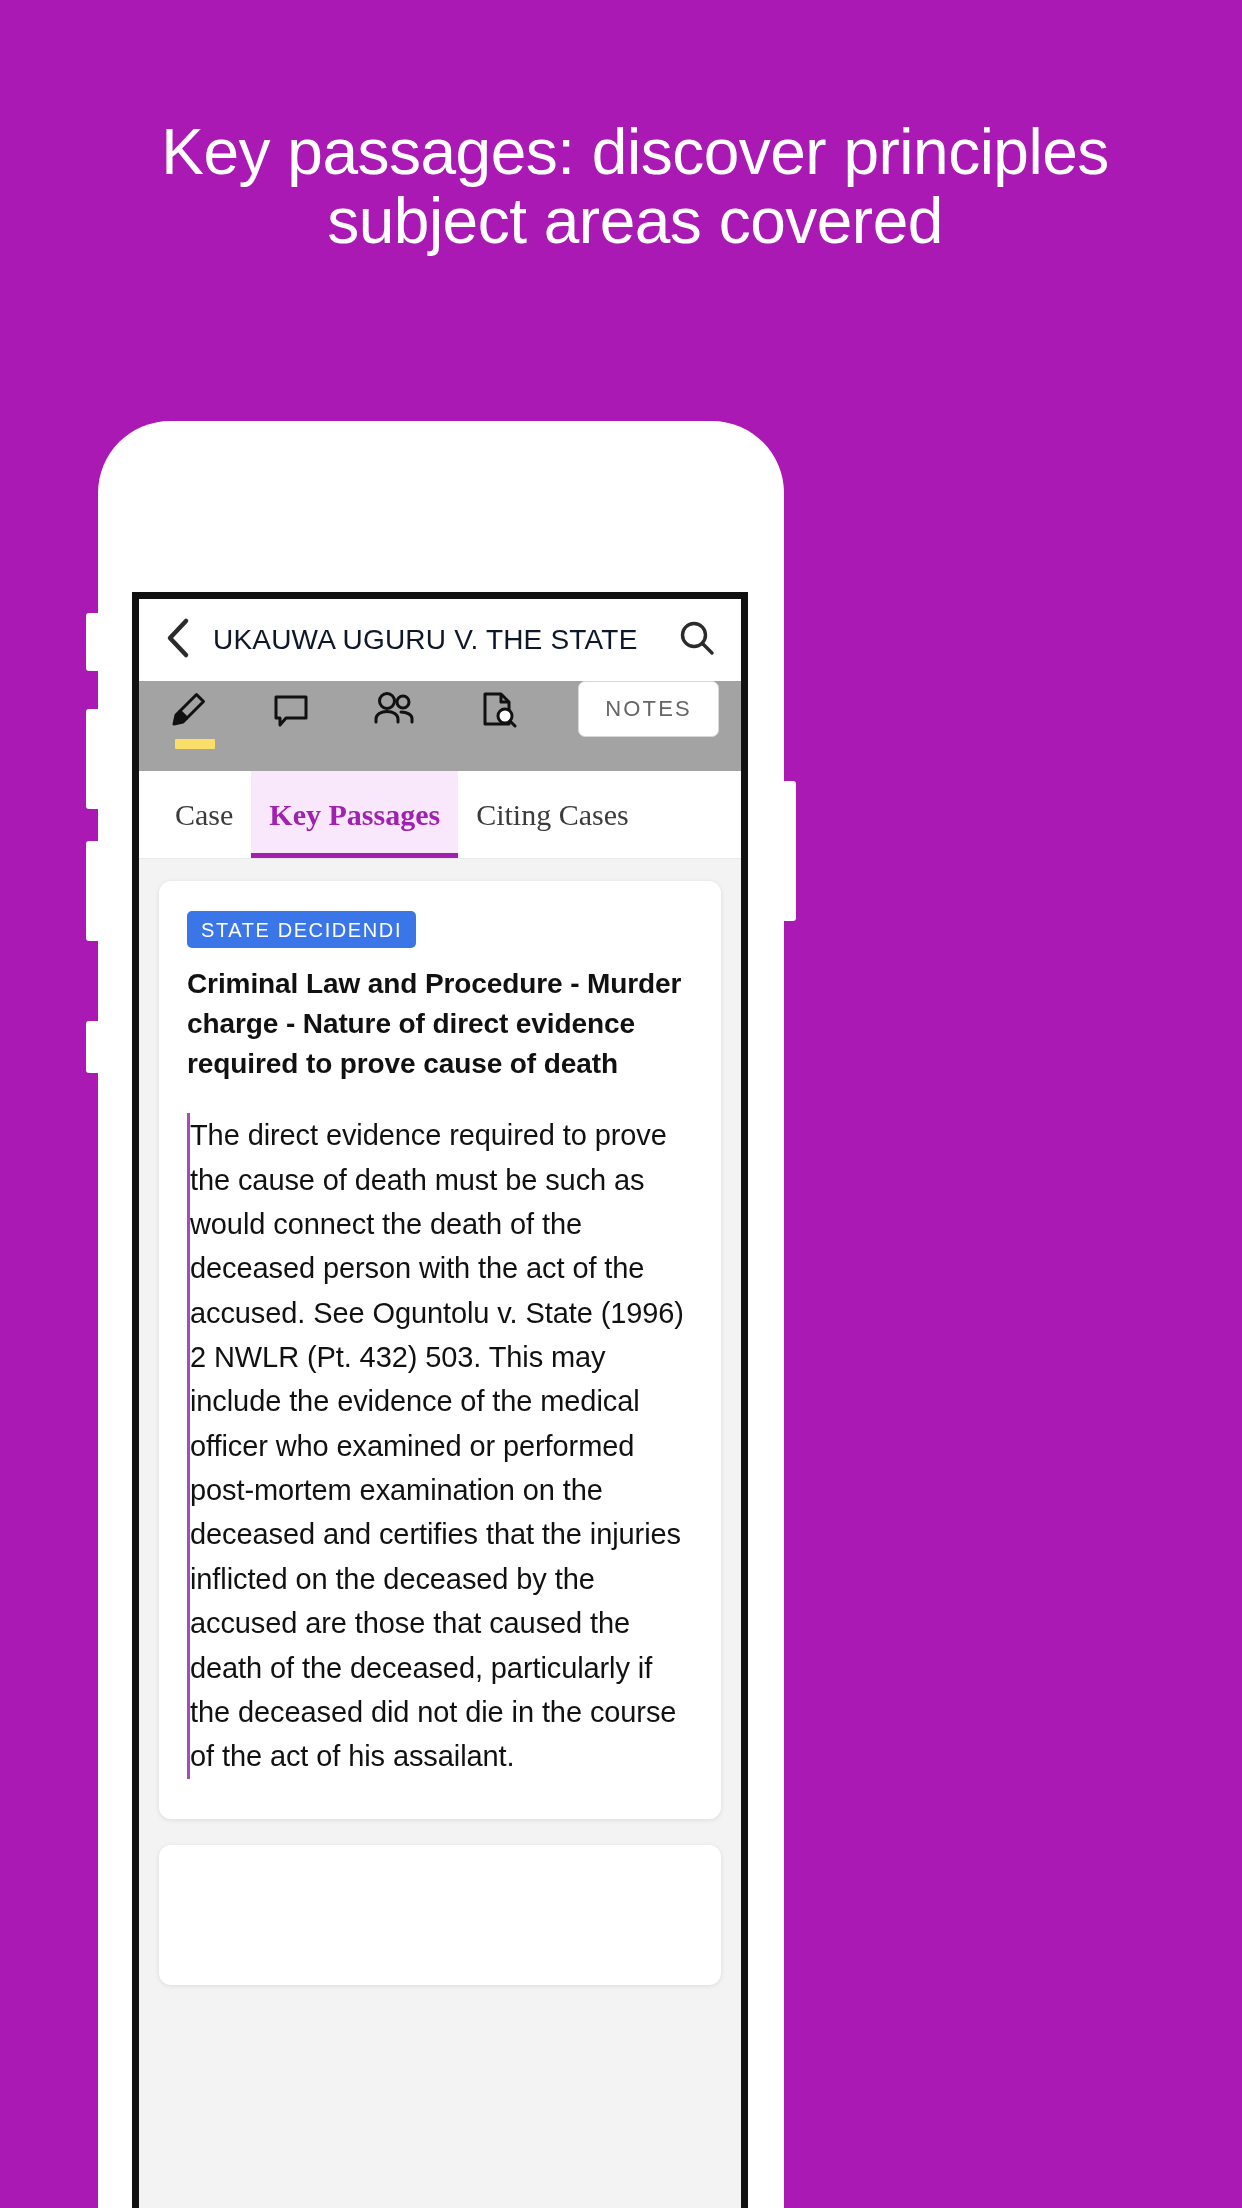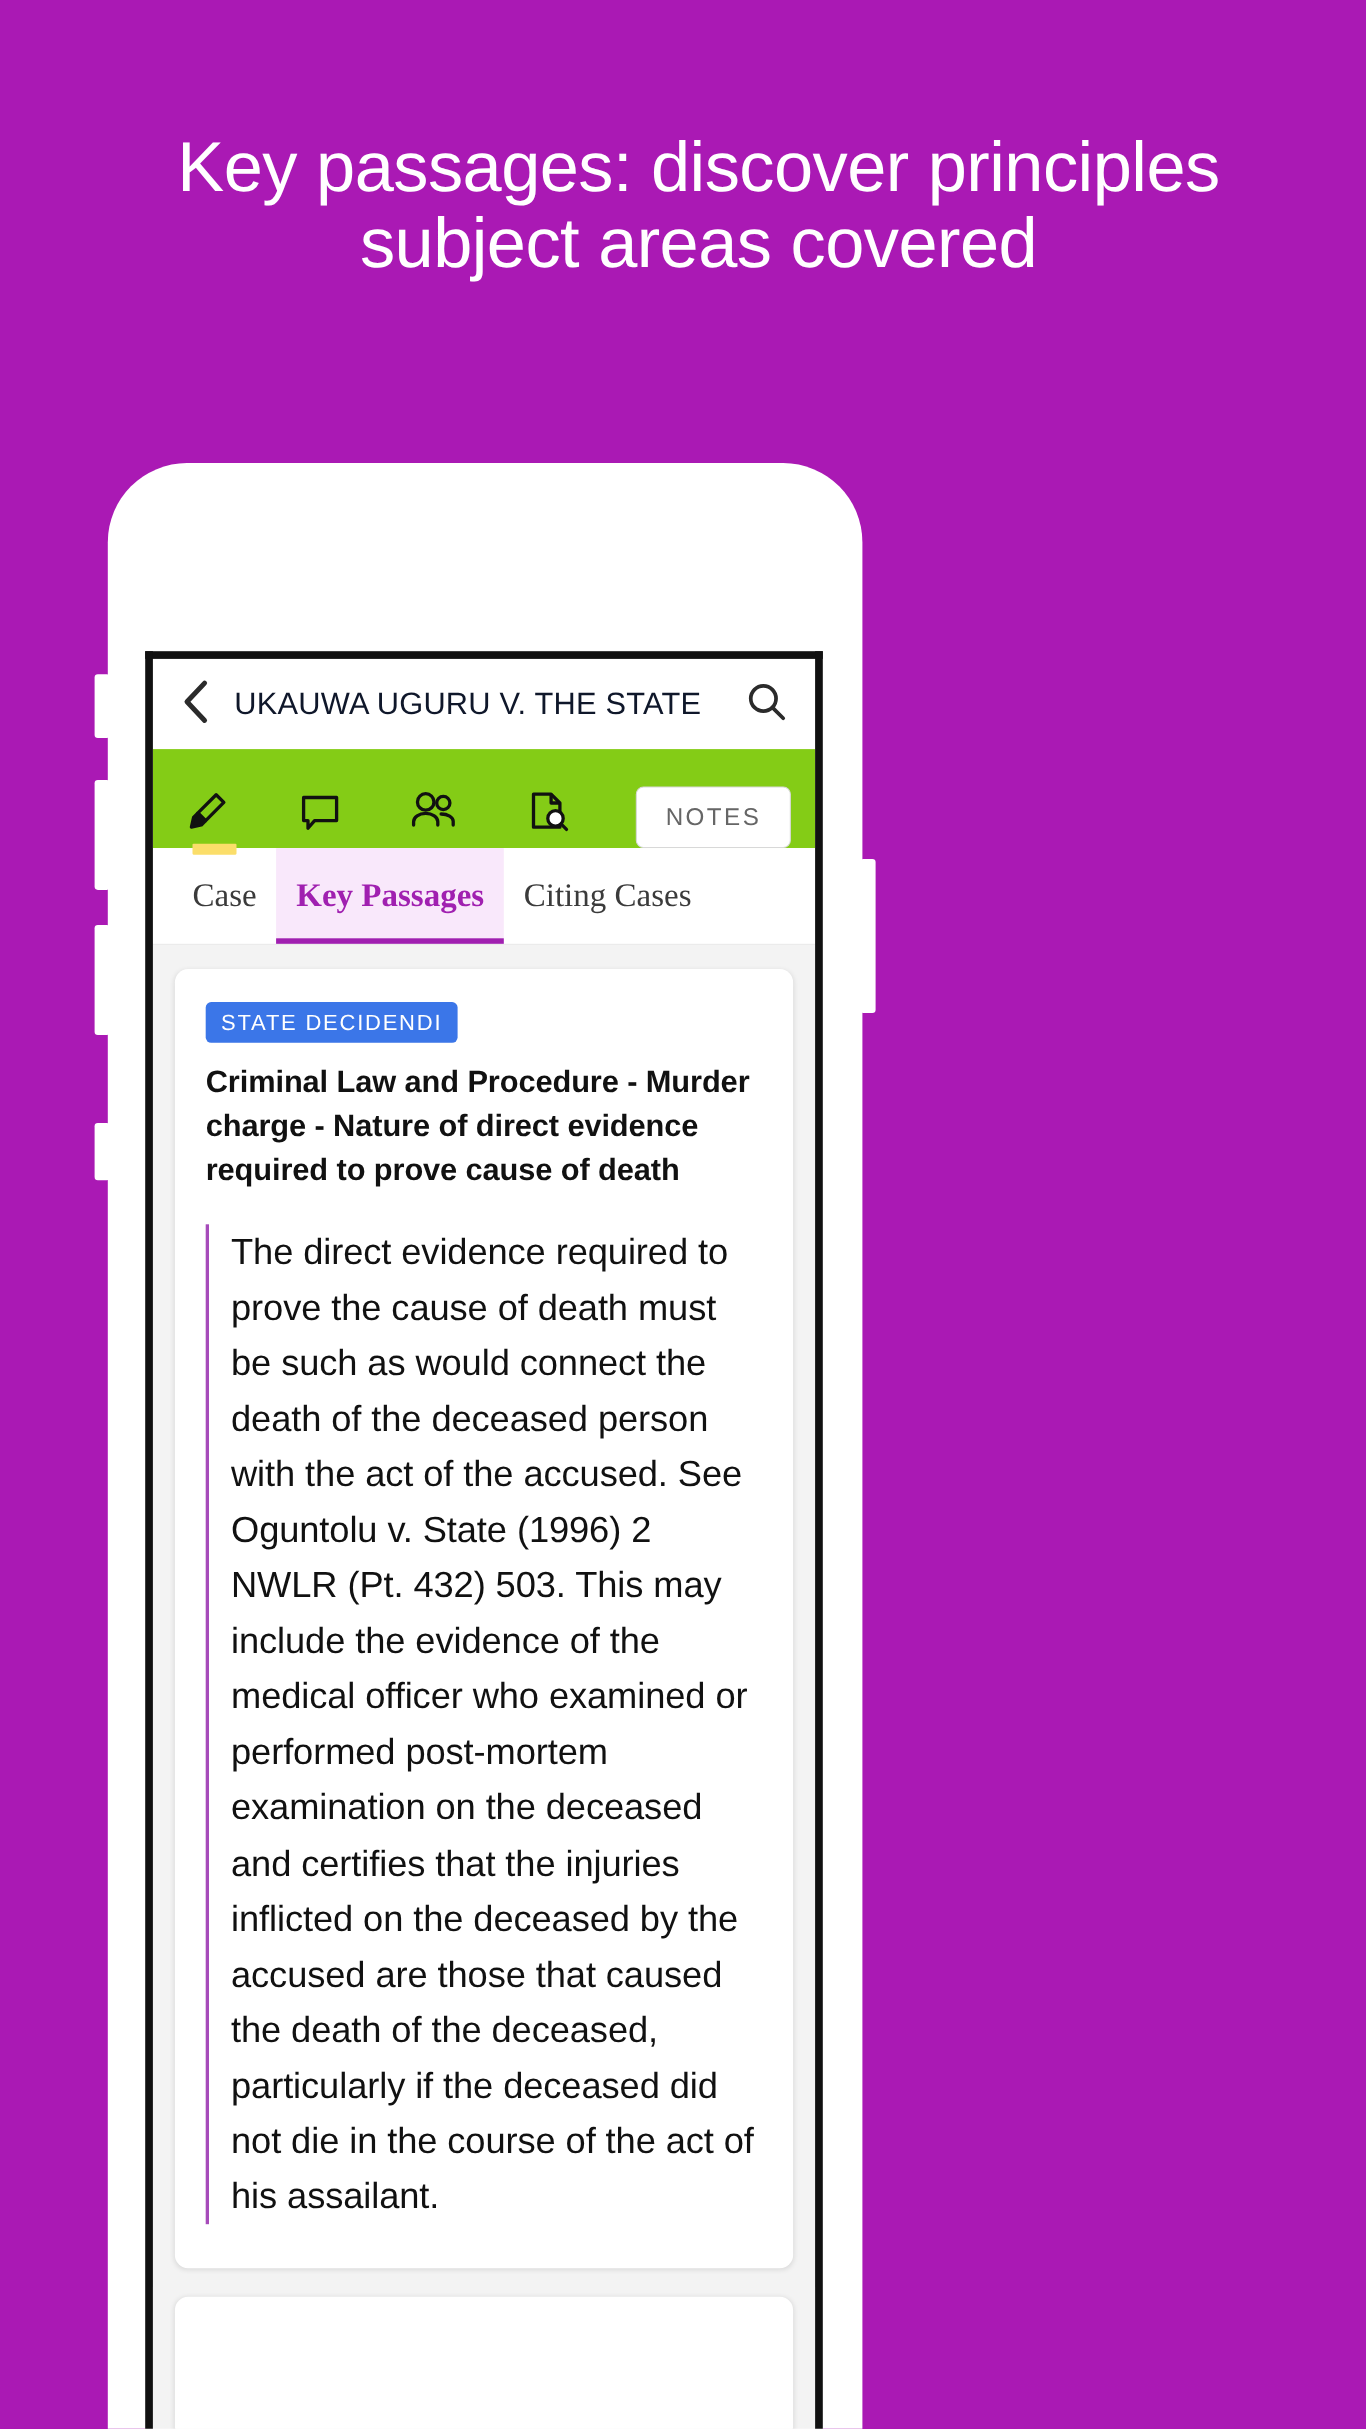--- a/index.html
+++ b/index.html
@@ -108,24 +108,24 @@
   .search-btn {
     width: 48px; height: 48px;
     display: flex; align-items: center; justify-content: center;
     flex: 0 0 auto;
   }
 
   
   .icon-row {
     height: 90px;
     display: flex;
-    align-items: flex-end;
+    align-items: flex-start;
     padding: 0 22px 0 26px;
     flex: 0 0 auto;
-    background: #84cc16;
+    background: #a3a3a3;
   }
   .icon-tool {
     position: relative;
     width: 62px;
     height: 62px;
     display: flex;
     align-items: center;
     justify-content: center;
     margin-right: 58px;
   }
@@ -213,22 +213,21 @@
     margin-top: 16px;
     font-size: 28px;
     font-weight: bold;
     color: #111111;
     line-height: 1.42;
     letter-spacing: -0.1px;
   }
   .quote {
     margin-top: 30px;
     border-left: 3px solid #A64BBA;
-    padding-left: 20px;
-    font-size: 33px;
+    font-size: 29px;
     line-height: 1.53;
     color: #111111;
     letter-spacing: -0.1px;
   }
   .card.stub { height: 140px; padding: 0; }
 </style>
 </head>
 <body>
 
 <div class="hero">

